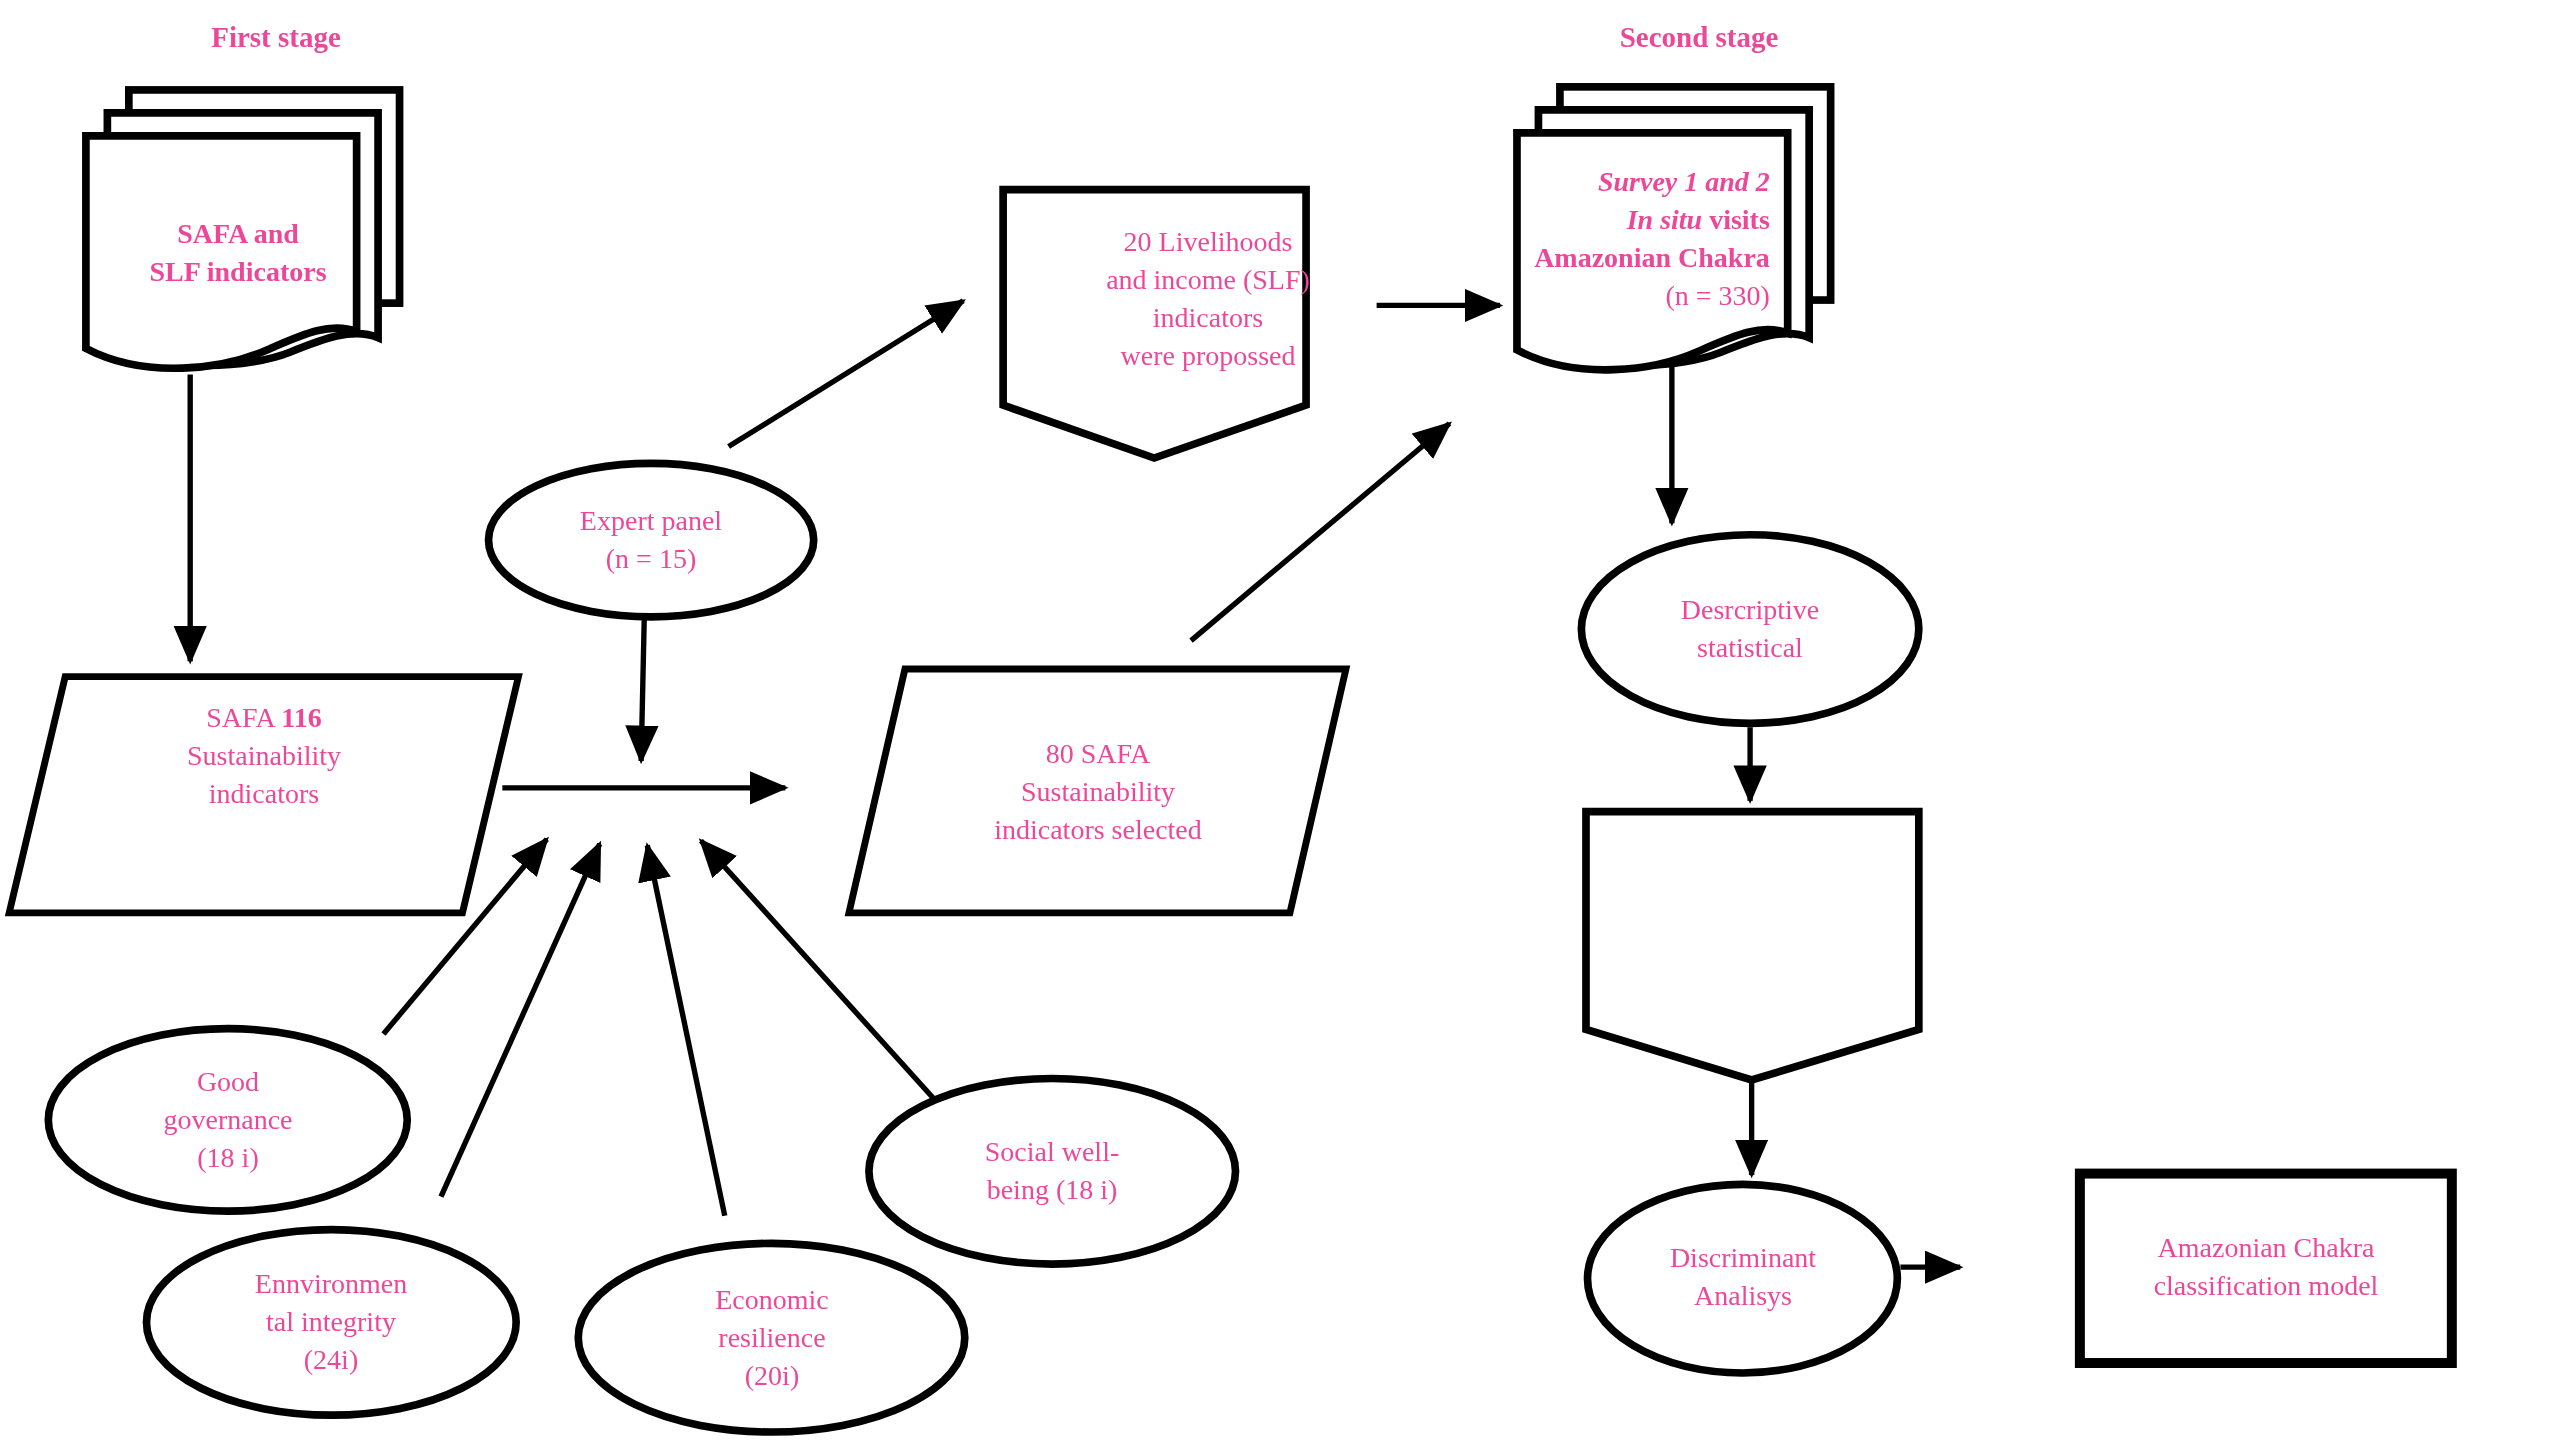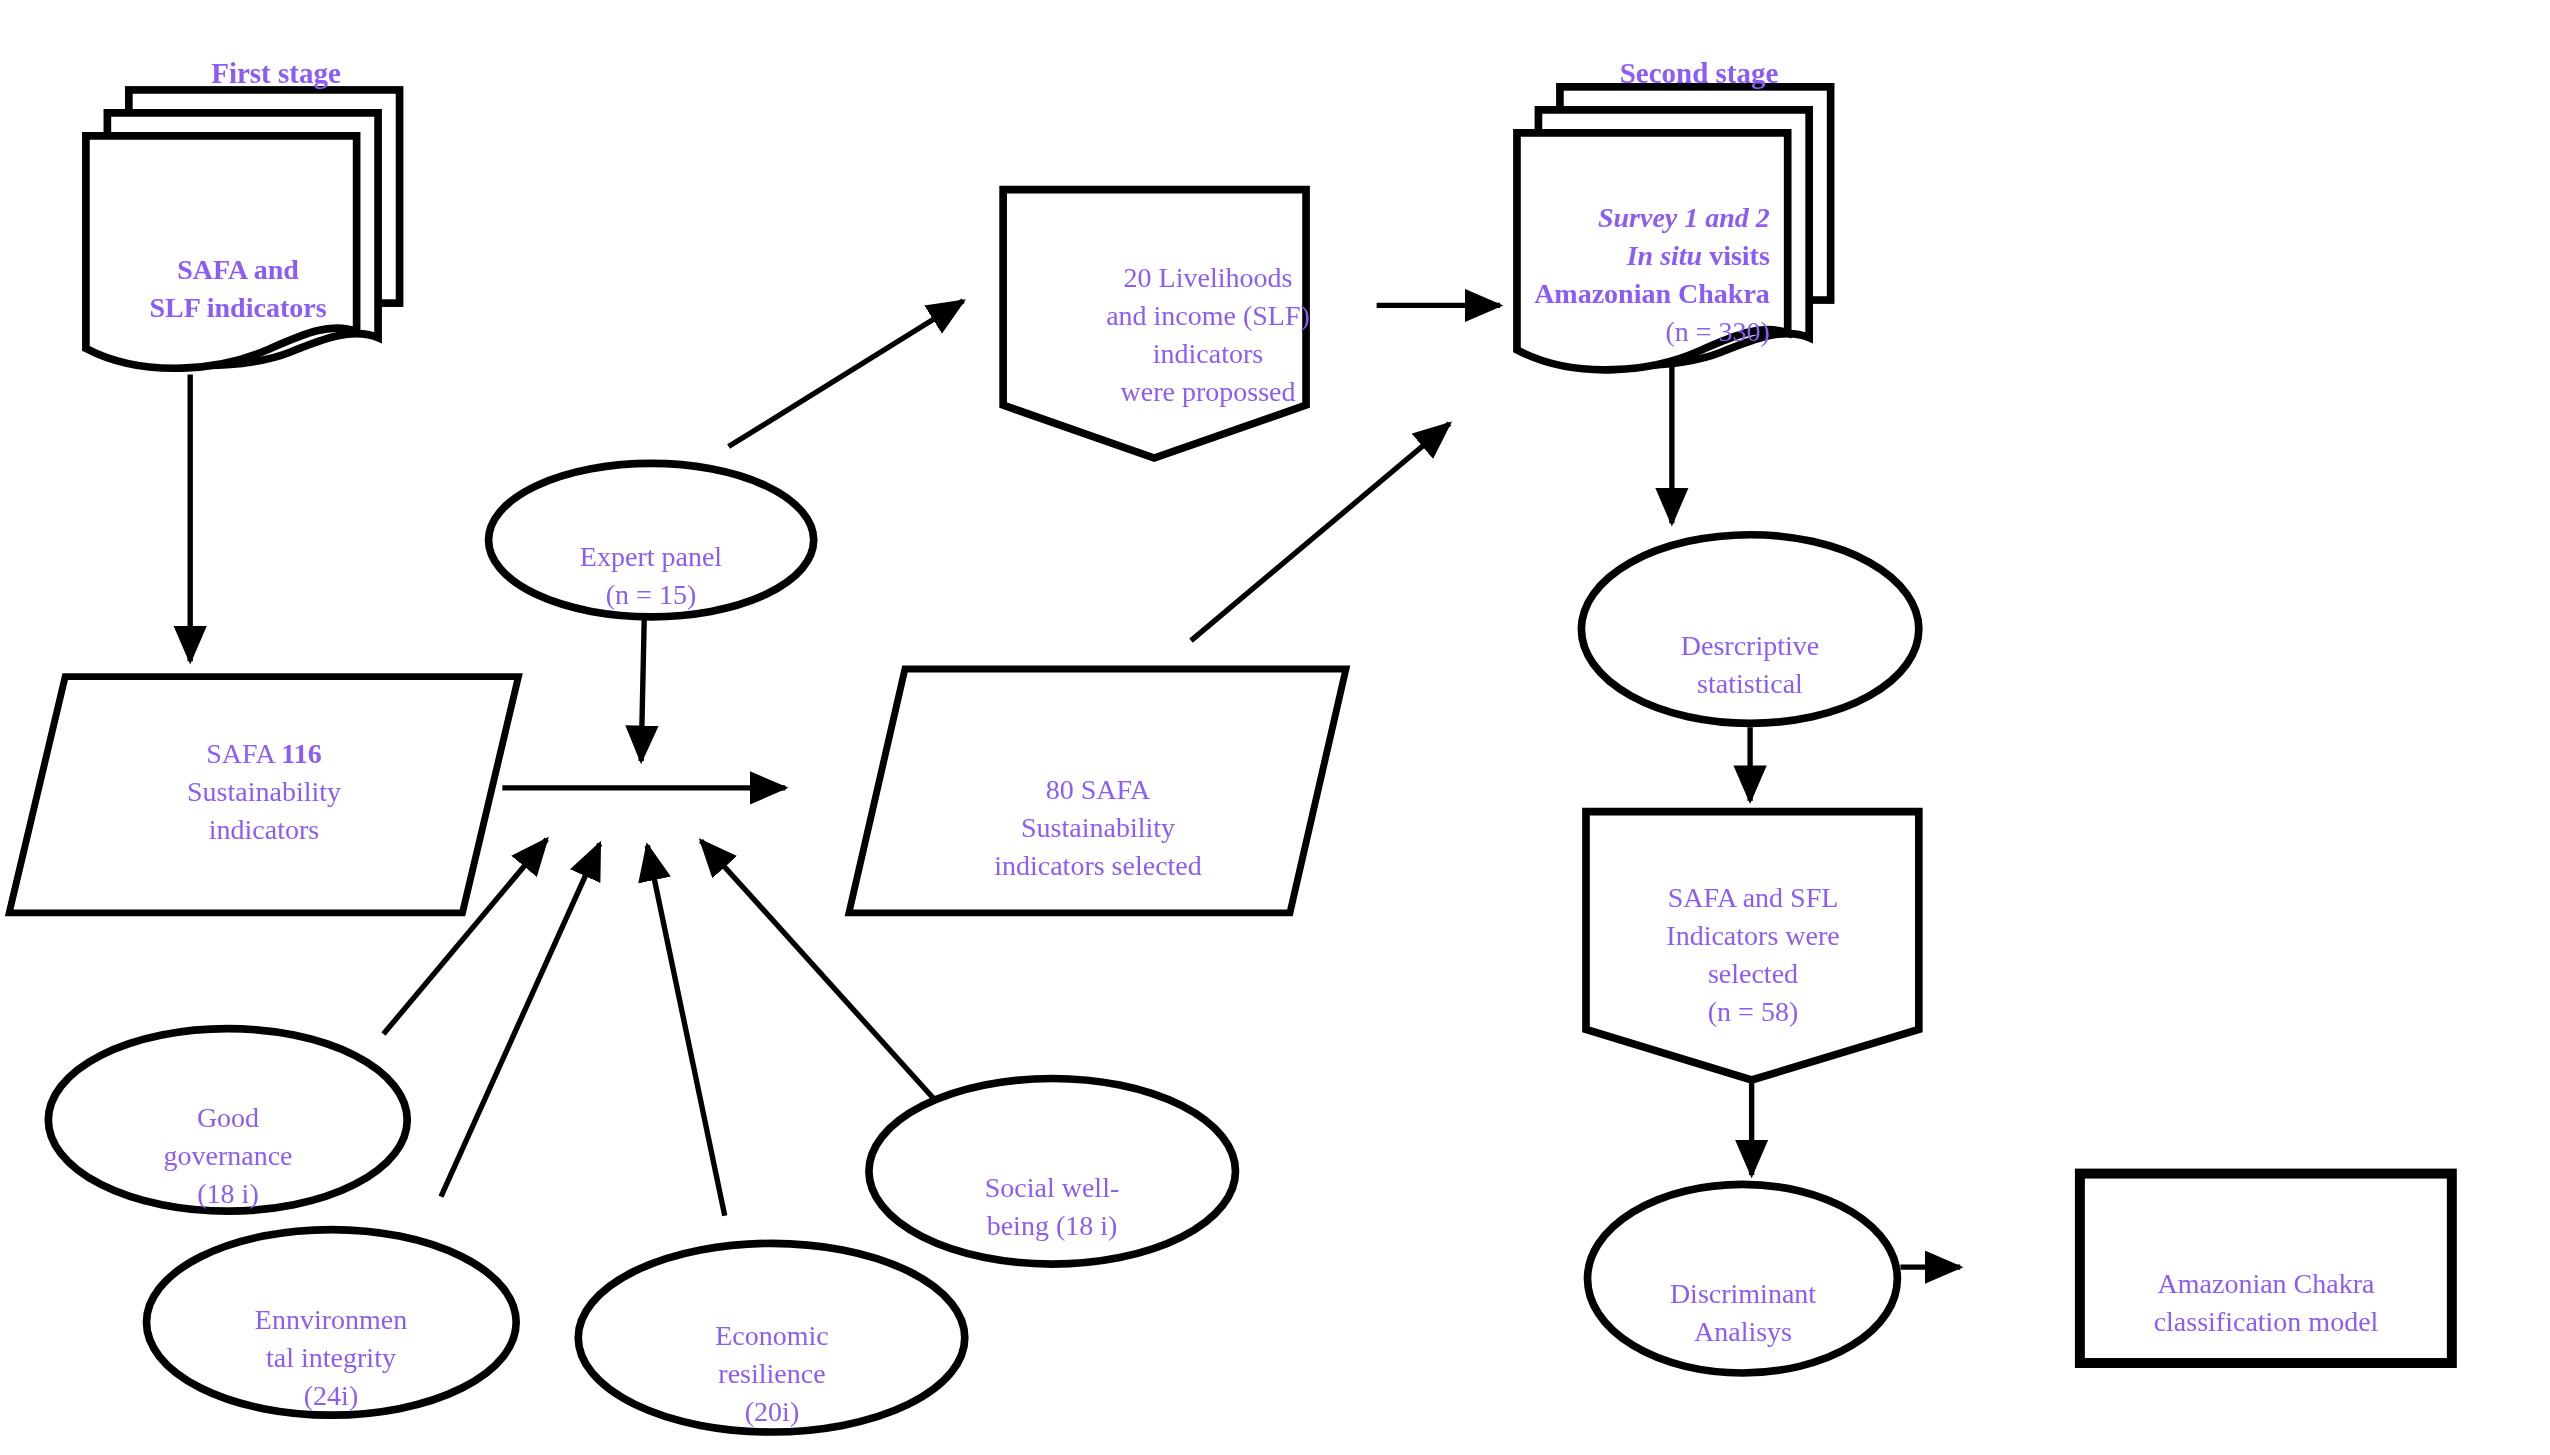--- a/index.html
+++ b/index.html
@@ -12,22 +12,21 @@
     overflow:hidden;
   }
   .canvas svg{position:absolute;left:0;top:0;}
   .label{
     position:absolute;
     transform:translate(-50%,-50%);
     text-align:center;
     font-size:28px;
     line-height:38px;
     white-space:nowrap;
-    color:#8b5cf6;
-    margin-top:36px;
+    color:#ec4899;
   }
   .label .ln{display:block;}
   .title{font-weight:bold;font-size:29px;}
   .b{font-weight:bold;}
   .bi{font-weight:bold;font-style:italic;}
 </style>
 </head>
 <body>
 
 <div class="canvas">
@@ -151,26 +150,20 @@
     <span class="ln"><span class="bi">In situ</span><span class="b"> visits</span></span>
     <span class="ln b">Amazonian Chakra</span>
     <span class="ln">(n = 330)</span>
   </div>
 
   <div class="label" style="left:1750px;top:629px;">
     <span class="ln">Desrcriptive</span>
     <span class="ln">statistical</span>
   </div>
 
-  <div class="label" style="left:1753px;top:919px;">
-    <span class="ln">SAFA and SFL</span>
-    <span class="ln">Indicators were</span>
-    <span class="ln">selected</span>
-    <span class="ln">(n = 58)</span>
-  </div>
 
   <div class="label" style="left:1743px;top:1277px;">
     <span class="ln">Discriminant</span>
     <span class="ln">Analisys</span>
   </div>
 
   <div class="label" style="left:2266px;top:1267px;">
     <span class="ln">Amazonian Chakra</span>
     <span class="ln">classification model</span>
   </div>

